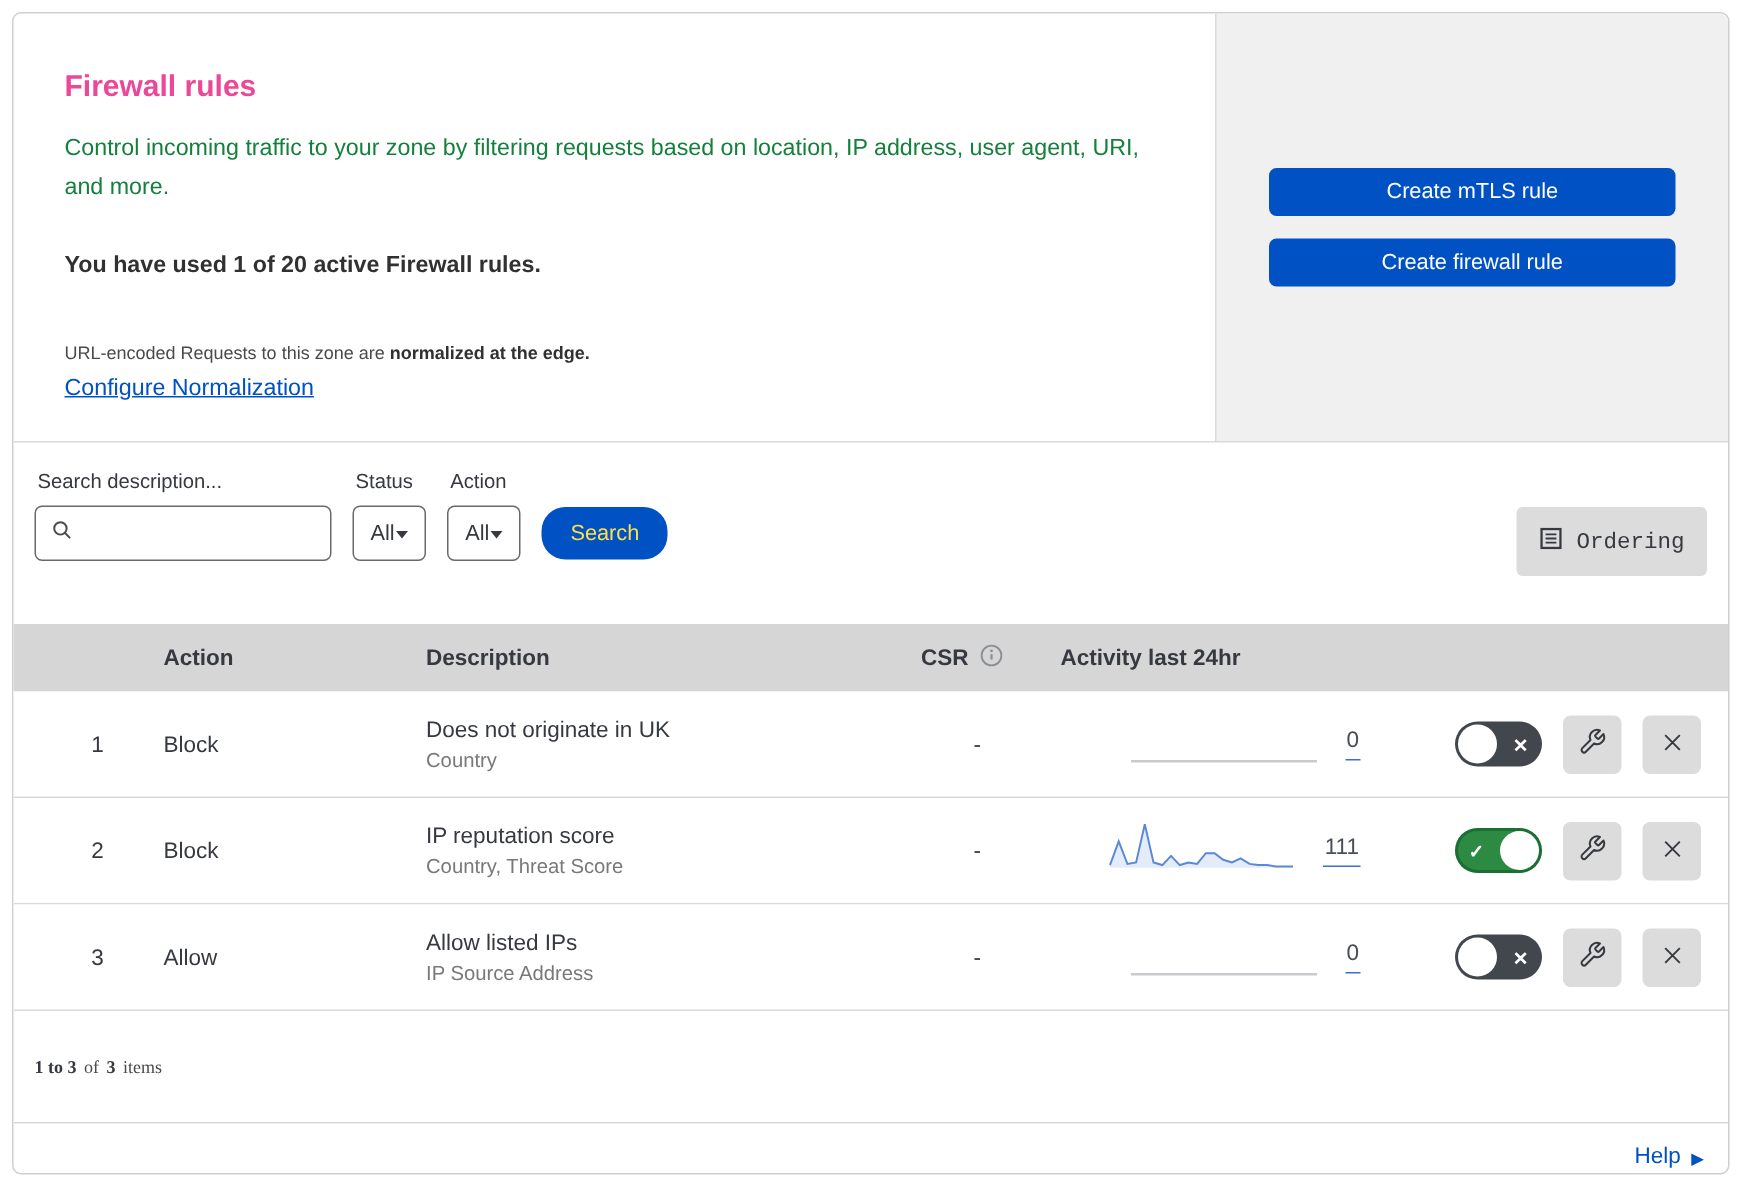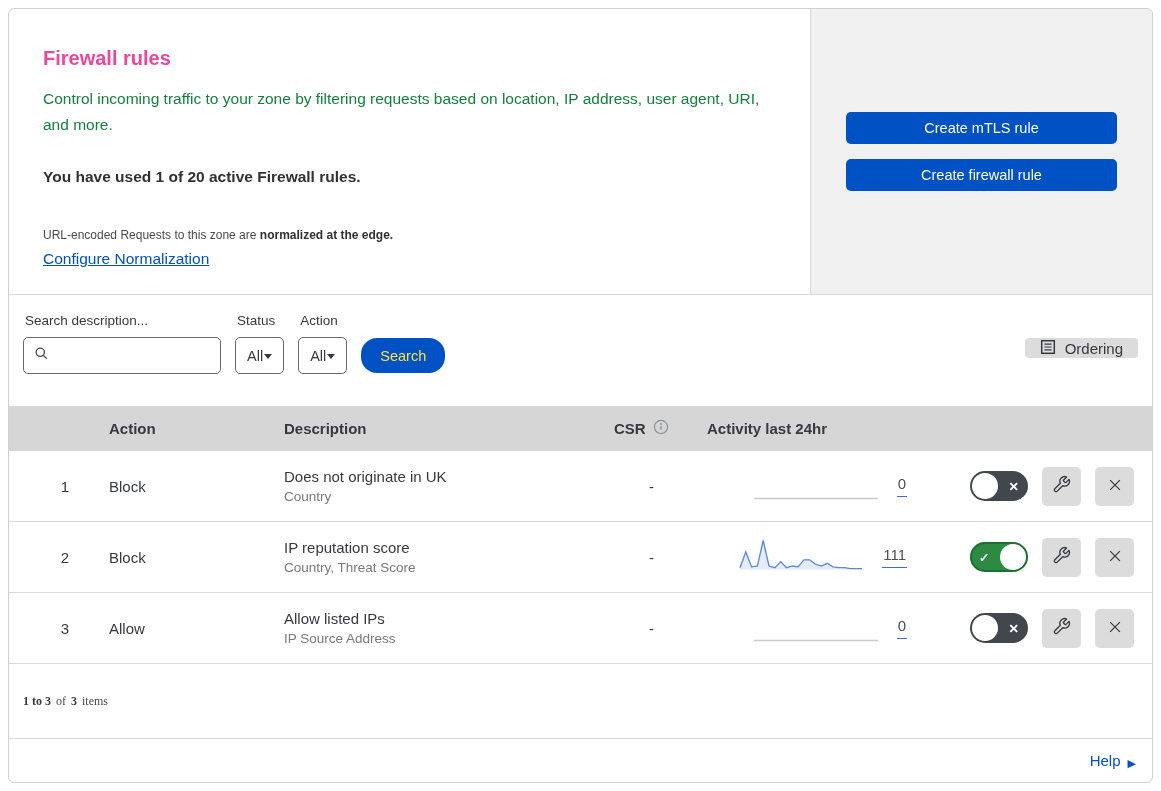--- a/index.html
+++ b/index.html
@@ -39,23 +39,23 @@
     display:flex; align-items:center; gap:8px; padding:0 10px; background:#fff;
   }
   .search-box input { border:none; outline:none; flex:1; min-width:0; font-size:14px; font-family:inherit; }
   .select-box {
     height:37px; border:1px solid #66696d; border-radius:5px; background:#fff;
     display:flex; align-items:center; gap:1px; padding:0 11px; font-size:14.5px; cursor:pointer;
   }
   .caret { width:0; height:0; border-left:4.5px solid transparent; border-right:4.5px solid transparent; border-top:5.5px solid #36393f; margin-top:2px; }
   .btn-search { height:35px; padding:0 19px; background:#0051c3; color:#fde047; border:none; border-radius:16px; font-size:14.5px; font-family:inherit; cursor:pointer; margin-top:1px; }
   .btn-ordering {
-    margin-left:auto; margin-top:25px; height:20px; background:#dcdcdc; border:none; border-radius:4px;
+    margin-left:auto; margin-top:25px; height:46px; background:#dcdcdc; border:none; border-radius:4px;
     padding:0 15px; display:flex; align-items:center; gap:9px; font-size:15px; color:#36393f;
-    font-family:Liberation Sans, sans-serif; cursor:pointer;
+    font-family:Liberation Mono, monospace; cursor:pointer;
   }
 
   
   .t-grid { display:grid; grid-template-columns:100px 175px 320px 95px 215px 1fr; align-items:center; }
   .t-header { background:#d6d6d6; height:45px; font-weight:700; font-size:15px; color:#36393f; }
   .t-row { height:71px; border-bottom:1px solid #d9d9d9; font-size:15px; background:#fff; }
   .c-num { text-align:center; padding-left:12px; color:#36393f; }
   .c-csr-h { display:flex; align-items:center; gap:7px; padding-left:10px; }
   .c-csr { text-align:center; color:#36393f; }
   .c-activity-h { padding-left:8px; }

